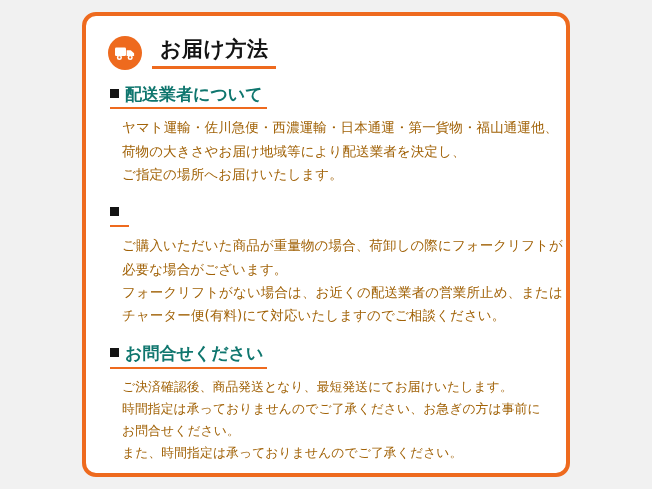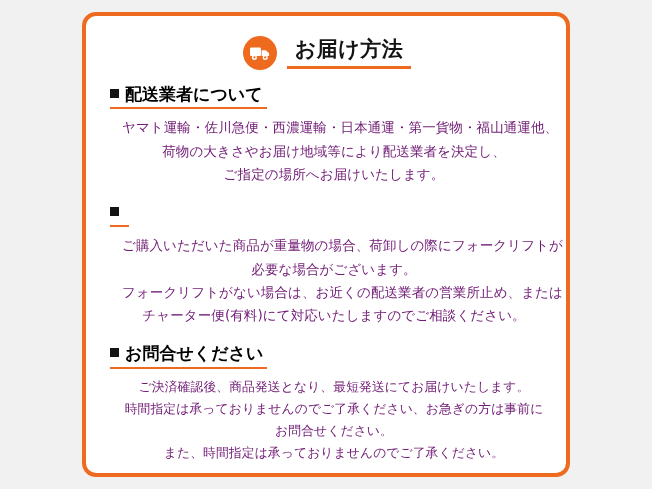--- a/index.html
+++ b/index.html
@@ -34,21 +34,20 @@
     box-sizing: border-box;
     padding: 16px 20px 10px 20px;
   }
 
   
   .card-header {
     display: flex;
     align-items: center;
     gap: 10px;
     margin: 4px 0 14px 2px;
-    justify-content: center;
   }
   .truck-badge {
     width: 34px;
     height: 34px;
     border-radius: 50%;
     background: #ee6a1e;
     display: flex;
     align-items: center;
     justify-content: center;
     flex: 0 0 auto;
@@ -66,40 +65,39 @@
   }
 
   
   .section { margin: 0 0 16px 0; }
   .section:last-child { margin-bottom: 0; }
 
   .section-heading {
     display: inline-block;
     font-size: 17px;
     font-weight: bold;
-    color: #000000;
+    color: #0f766e;
     margin: 0 0 7px 4px;
     padding: 0 4px 3px 0;
     border-bottom: 2px solid #ee6a1e;
     line-height: 1.2;
     white-space: nowrap;
   }
   .heading-bullet {
     display: inline-block;
     width: 9px;
     height: 9px;
     background: #141414;
     margin-right: 6px;
     vertical-align: 2px;
   }
 
   .section-body {
     margin: 0 0 0 16px;
-    color: #701a75;
-    text-align: center;
+    color: #a16207;
   }
   .body-line {
     font-size: 13.5px;
     line-height: 1.72;
     white-space: nowrap;
     letter-spacing: 0.1px;
   }
   .body-line.small { font-size: 12.8px; }
 </style>
 </head>

